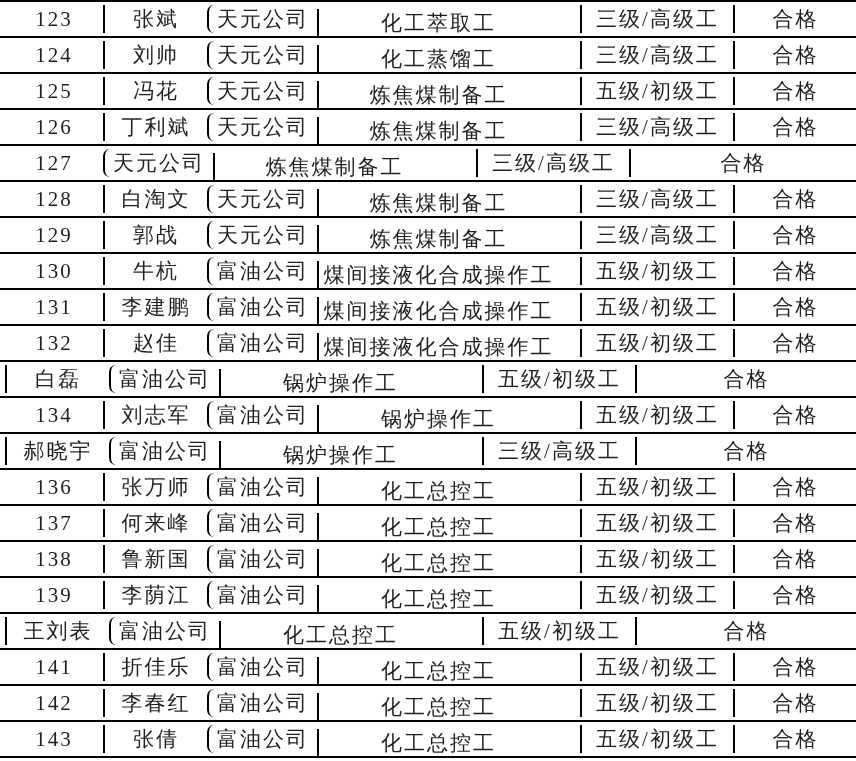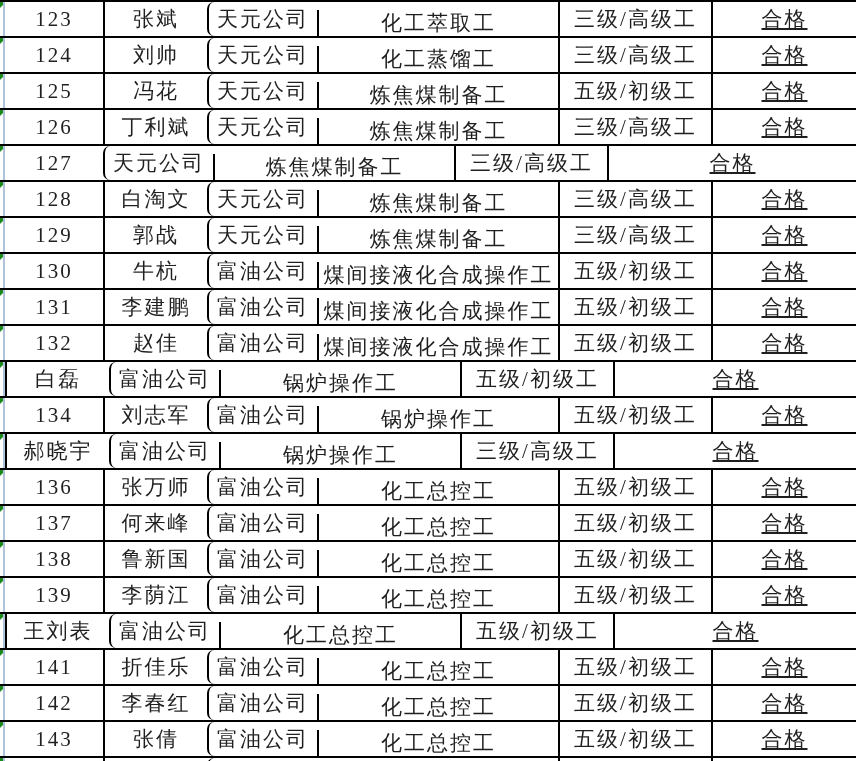--- a/index.html
+++ b/index.html
@@ -17,20 +17,21 @@
     box-sizing: border-box;
     font-family: "Liberation Serif", "DejaVu Serif", serif;
     color: #1f1f1f;
   }
   .row {
     display: flex;
     height: 36px;
     box-sizing: border-box;
     border-bottom: 2px solid #000000;
     background: #ffffff;
+    align-items: center;
   }
   .cell {
     box-sizing: border-box;
     display: flex;
     align-items: center;
     justify-content: center;
     font-size: 21px;
     letter-spacing: 2px;
     white-space: nowrap;
     overflow: hidden;
@@ -47,22 +48,22 @@
     left: 0;
     width: 0;
     height: 0;
     border-top: 6px solid #1a8a1a;
     border-right: 6px solid transparent;
   }
   .c-no      { width: 98px; }
   .c-name    { width: 104px; border-left: 2px solid #000000; }
   .c-company { width: 110px; border-left: 2px solid #000000; border-radius: 7px; }
   .c-job     { width: 241px; border-left: 2px solid #000000; margin-top: 8px; }
-  .c-level   { width: 153px; border-left: 2px solid #000000; }
-  .c-result  { flex: 1;      border-left: 2px solid #000000; text-decoration: underline; }
+  .c-level   { width: 153px; border-left: 2px solid #000000; margin-left: 22px; }
+  .c-result  { flex: 1;      border-left: 2px solid #000000; }
 </style>
 </head>
 <body>
 
 <div class="sheet">
   <div id="rows-container">
   <div class="row">
     <div class="cell strip">
       <span class="tri"></span>
     </div>

